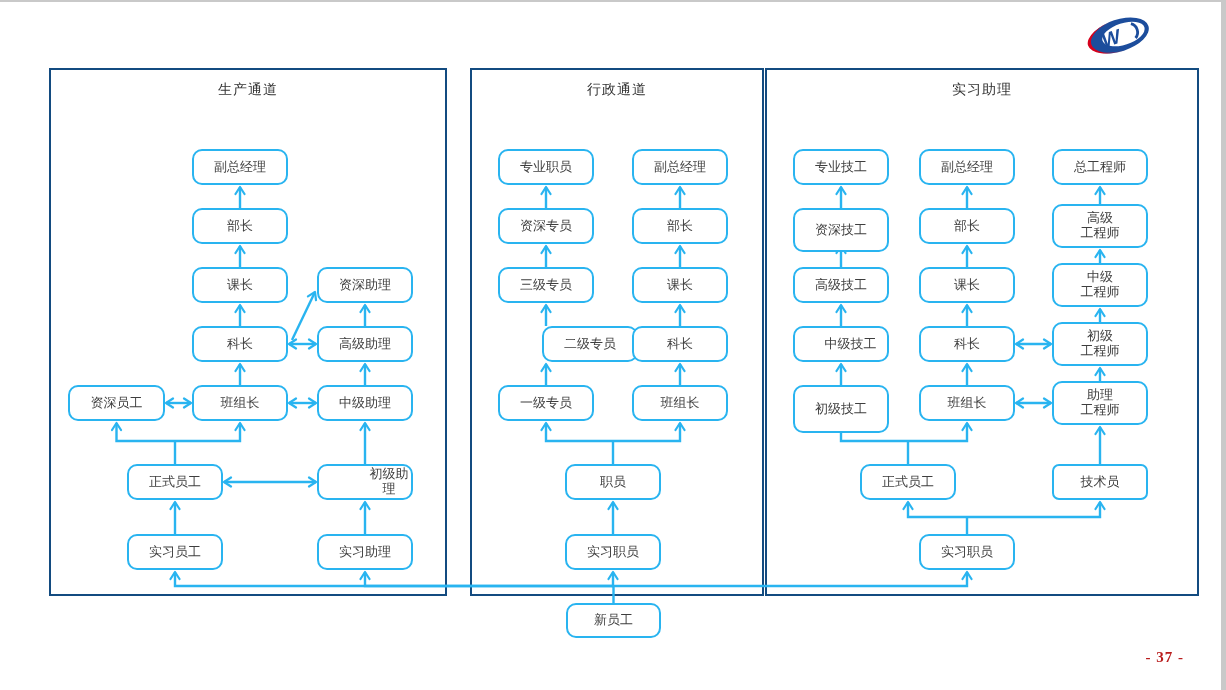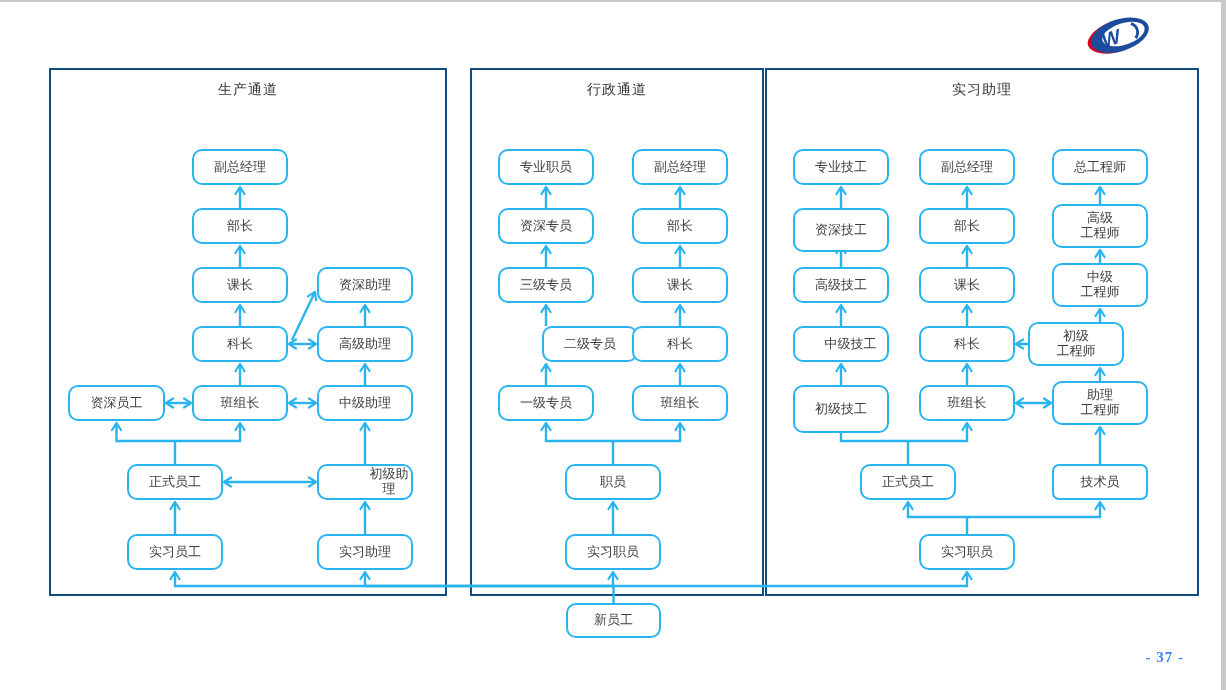--- a/index.html
+++ b/index.html
@@ -8,21 +8,21 @@
   .edge-top{position:absolute;left:0;top:0;width:100%;height:2px;background:#C9C9C9;z-index:6;}
   .edge-right{position:absolute;right:0;top:0;width:5px;height:100%;background:#C9C9C9;z-index:6;}
   .frame{position:absolute;border:2.4px solid var(--navy);z-index:1;background:transparent;}
   .frame-title{position:absolute;top:11px;left:0;right:0;text-align:center;
                font-size:14px;color:#333;letter-spacing:1px;}
   #connectors{position:absolute;left:0;top:0;z-index:2;}
   .node{position:absolute;z-index:3;box-sizing:border-box;border:2.6px solid var(--cyan);
         border-radius:10px;background:#fff;display:flex;align-items:center;justify-content:center;
         text-align:center;font-size:13px;color:var(--text);white-space:pre-line;line-height:1.15;}
   .page-number{position:absolute;right:42px;top:649px;font-family:"Liberation Serif","DejaVu Serif",serif;
-               font-weight:bold;font-size:15px;color:#3b82f6;letter-spacing:1px;z-index:5;}
+               font-weight:bold;font-size:15px;color:#b91c1c;letter-spacing:1px;z-index:5;}
   .logo{position:absolute;left:1083px;top:13px;width:72px;height:45px;z-index:5;}
   .logo-blue{fill:var(--logo-blue);}
   .logo-red{fill:var(--logo-red);}
   .logo-letter{fill:var(--logo-blue);font-family:"Liberation Sans",sans-serif;
                font-weight:bold;font-style:italic;font-size:21px;}
 </style>
 </head>
 <body>
 
 <div class="slide">
@@ -146,21 +146,21 @@
       <div class="node" style="left: 919px; top: 149px; width: 96px; height: 36px;">副总经理</div>
       <div class="node" style="left: 919px; top: 208px; width: 96px; height: 36px;">部长</div>
       <div class="node" style="left: 919px; top: 267px; width: 96px; height: 36px;">课长</div>
       <div class="node" style="left: 919px; top: 326px; width: 96px; height: 36px;">科长</div>
       <div class="node" style="left: 919px; top: 385px; width: 96px; height: 36px;">班组长</div>
       <div class="node" style="left: 1052px; top: 149px; width: 96px; height: 36px;">总工程师</div>
       <div class="node" style="left: 1052px; top: 204px; width: 96px; height: 44px;">高级
 工程师</div>
       <div class="node" style="left: 1052px; top: 263px; width: 96px; height: 44px;">中级
 工程师</div>
-      <div class="node" style="left: 1028px; top: 322px; width: 96px; height: 44px;">初级
+      <div class="node" style="left: 1052px; top: 322px; width: 96px; height: 44px;">初级
 工程师</div>
       <div class="node" style="left: 1052px; top: 381px; width: 96px; height: 44px;">助理
 工程师</div>
       <div class="node" style="left: 860px; top: 464px; width: 96px; height: 36px;">正式员工</div>
       <div class="node" style="left: 1052px; top: 464px; width: 96px; height: 36px; border-radius: 7px;">技术员</div>
       <div class="node" style="left: 919px; top: 534px; width: 96px; height: 36px;">实习职员</div>
       <div class="node" style="left: 566px; top: 603px; width: 95px; height: 35px;">新员工</div>
     </div>
 
   <div class="page-number">- 37 -</div>

